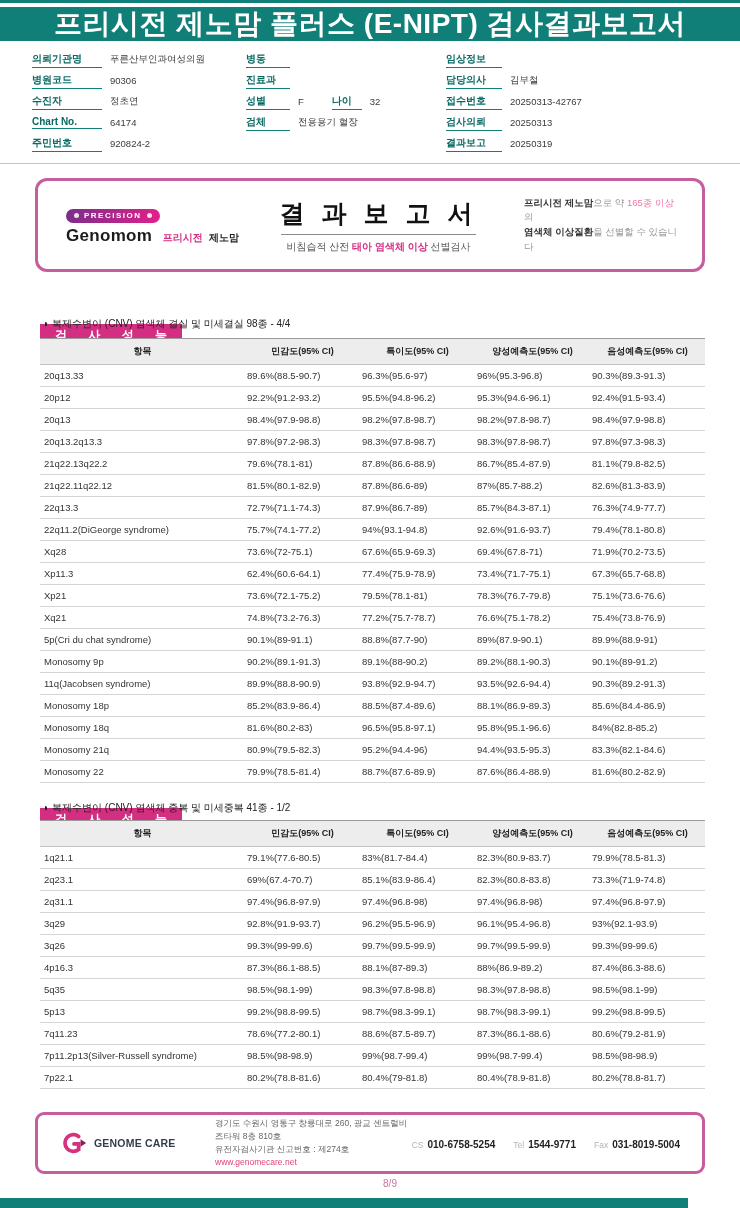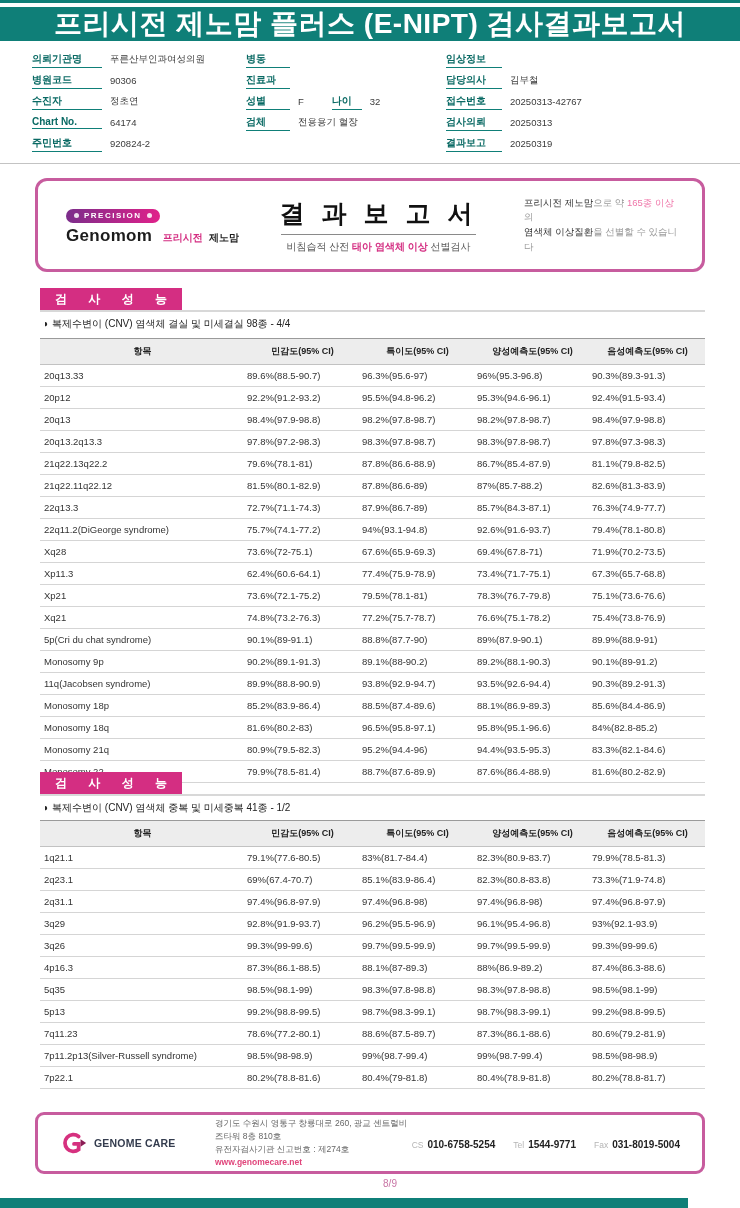--- a/index.html
+++ b/index.html
@@ -48,25 +48,25 @@
   .brand-line{margin-top:3px;white-space:nowrap;}
   .brand-en{font-size:17px;font-weight:800;color:#1c1c1c;letter-spacing:0.3px;}
   .brand-kr-accent{font-size:10px;font-weight:bold;color:var(--pink);margin-left:6px;}
   .brand-kr{font-size:10px;font-weight:bold;color:#1c1c1c;margin-left:2px;}
   .center-block{flex:1;text-align:center;}
   .report-title{font-size:25px;font-weight:800;color:#111;letter-spacing:5px;}
   .report-divider{width:195px;border-top:1.5px solid #8a8a8a;margin:4px auto 5px;}
   .report-sub{font-size:10px;color:#555;}
   .report-sub .accent{color:var(--pink);font-weight:bold;}
   .right-note{width:178px;padding-right:22px;font-size:9.5px;line-height:1.55;color:#999;}
-  .right-note .b{color:#333;font-weight:normal;}
+  .right-note .b{color:#333;font-weight:bold;}
   .right-note .accent{color:#ef74a8;}
 
   
-  .sec-header{position:absolute;left:40px;width:665px;border-bottom:2px solid #d8d8d8;line-height:0;}
+  .sec-header{position:absolute;left:40px;width:665px;border-bottom:2px solid #d8d8d8;line-height:0;margin-top:36px;}
   .sec-label{display:inline-block;vertical-align:bottom;background:var(--pink);color:#fff;
     font-size:12px;font-weight:bold;letter-spacing:9px;line-height:1;padding:5px 6px 5px 15px;}
   .sec1{top:288px;}
   .sec2{top:772px;}
   .intro{position:absolute;left:42px;font-size:10px;color:#222;}
   .intro .icon{font-size:10px;margin-right:4px;}
   .intro1{top:317px;}
   .intro2{top:801px;}
 
   
@@ -80,21 +80,21 @@
     text-align:left;white-space:nowrap;}
   table.perf td:nth-child(1){padding-left:4px;}
 
   
   .footer-box{position:absolute;top:1112px;left:35px;width:670px;height:62px;
     border:3px solid var(--pink-border);border-radius:9px;background:#fff;
     display:flex;align-items:center;padding:0 22px;}
   .gc-logo{display:flex;align-items:center;gap:6px;width:155px;}
   .gc-name{font-size:10.5px;font-weight:bold;color:#343c4e;letter-spacing:0.2px;white-space:nowrap;}
   .gc-addr{flex:1;font-size:8.5px;color:#666;line-height:1.55;}
-  .gc-url{color:var(--link-pink);font-weight:bold;}
+  .gc-url{color:var(--link-pink);font-weight:normal;}
   .contacts{display:flex;gap:18px;align-items:baseline;white-space:nowrap;}
   .clabel{color:#b5b5b5;font-size:8.5px;margin-right:4px;}
   .cvalue{font-weight:bold;font-size:10px;color:#222;}
   .page-num{position:absolute;top:1178px;left:8px;width:100%;text-align:center;
     font-size:10px;color:#c875a5;margin-left:12px;}
   .bottom-band{position:absolute;bottom:0;left:0;width:688px;height:10px;background:var(--teal);}
 </style>
 </head>
 <body>
 

